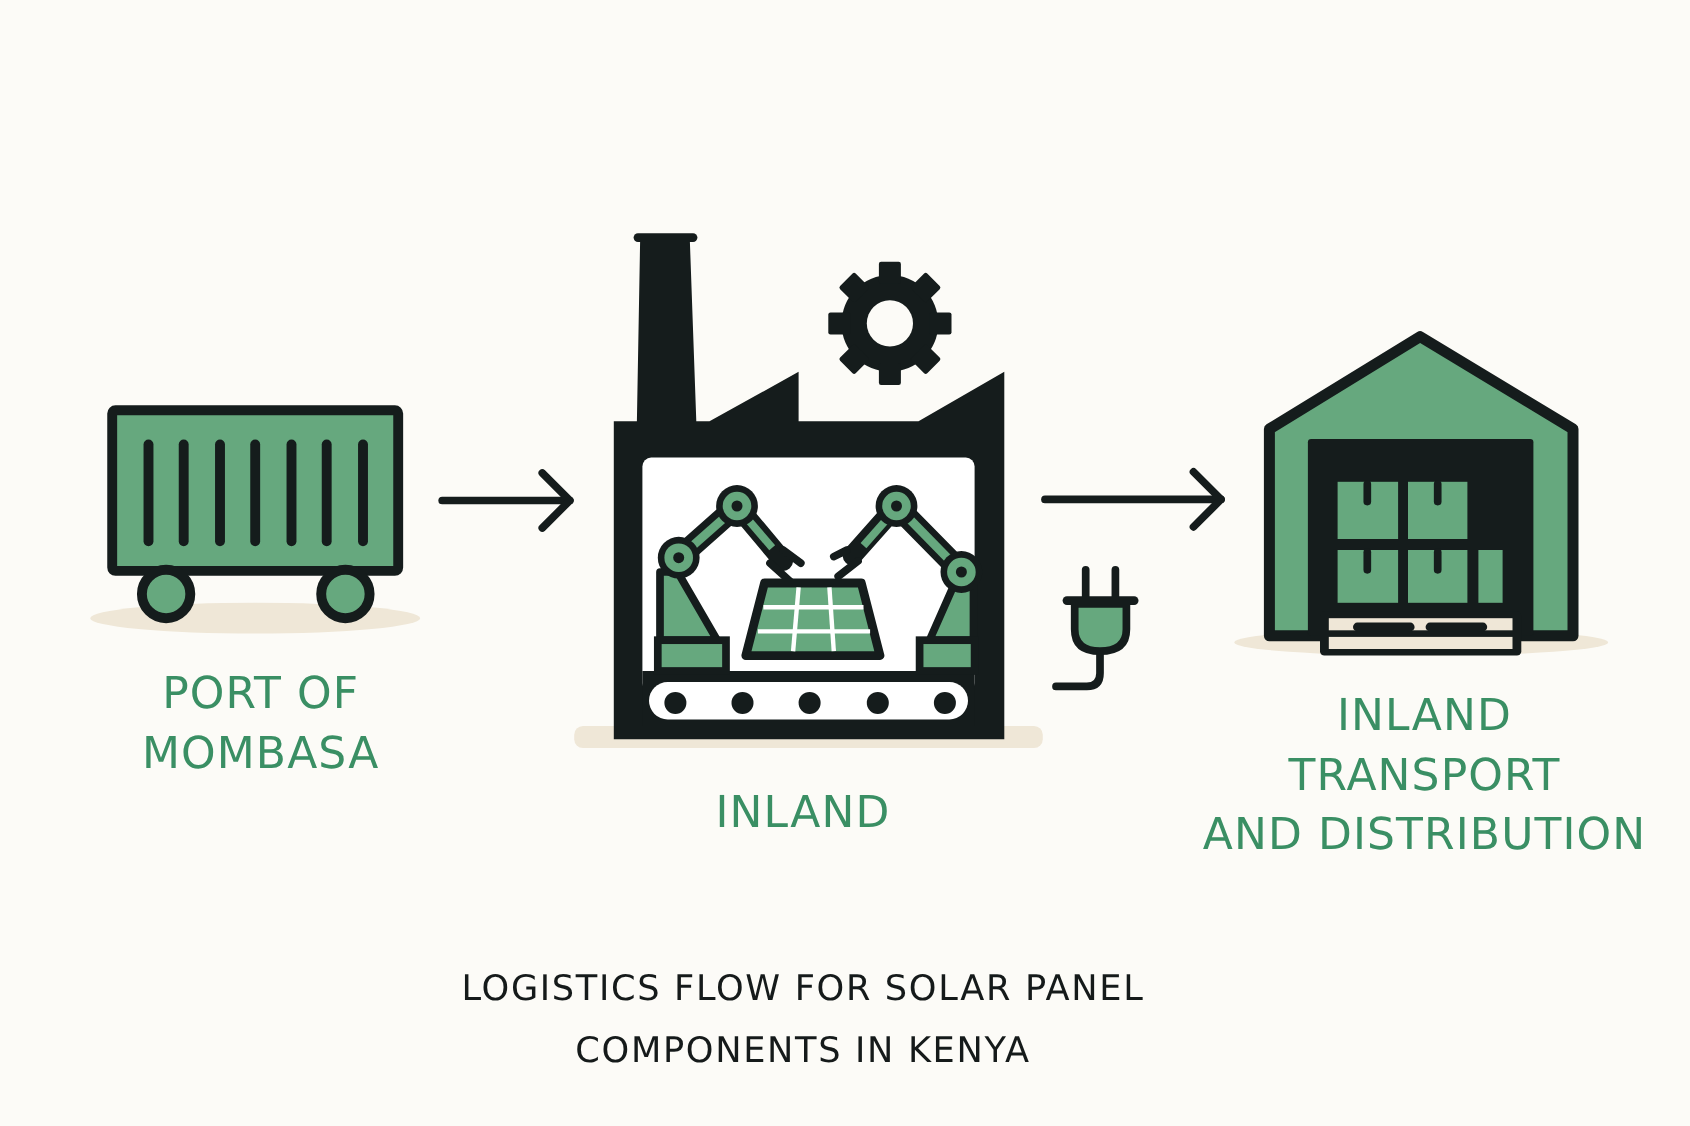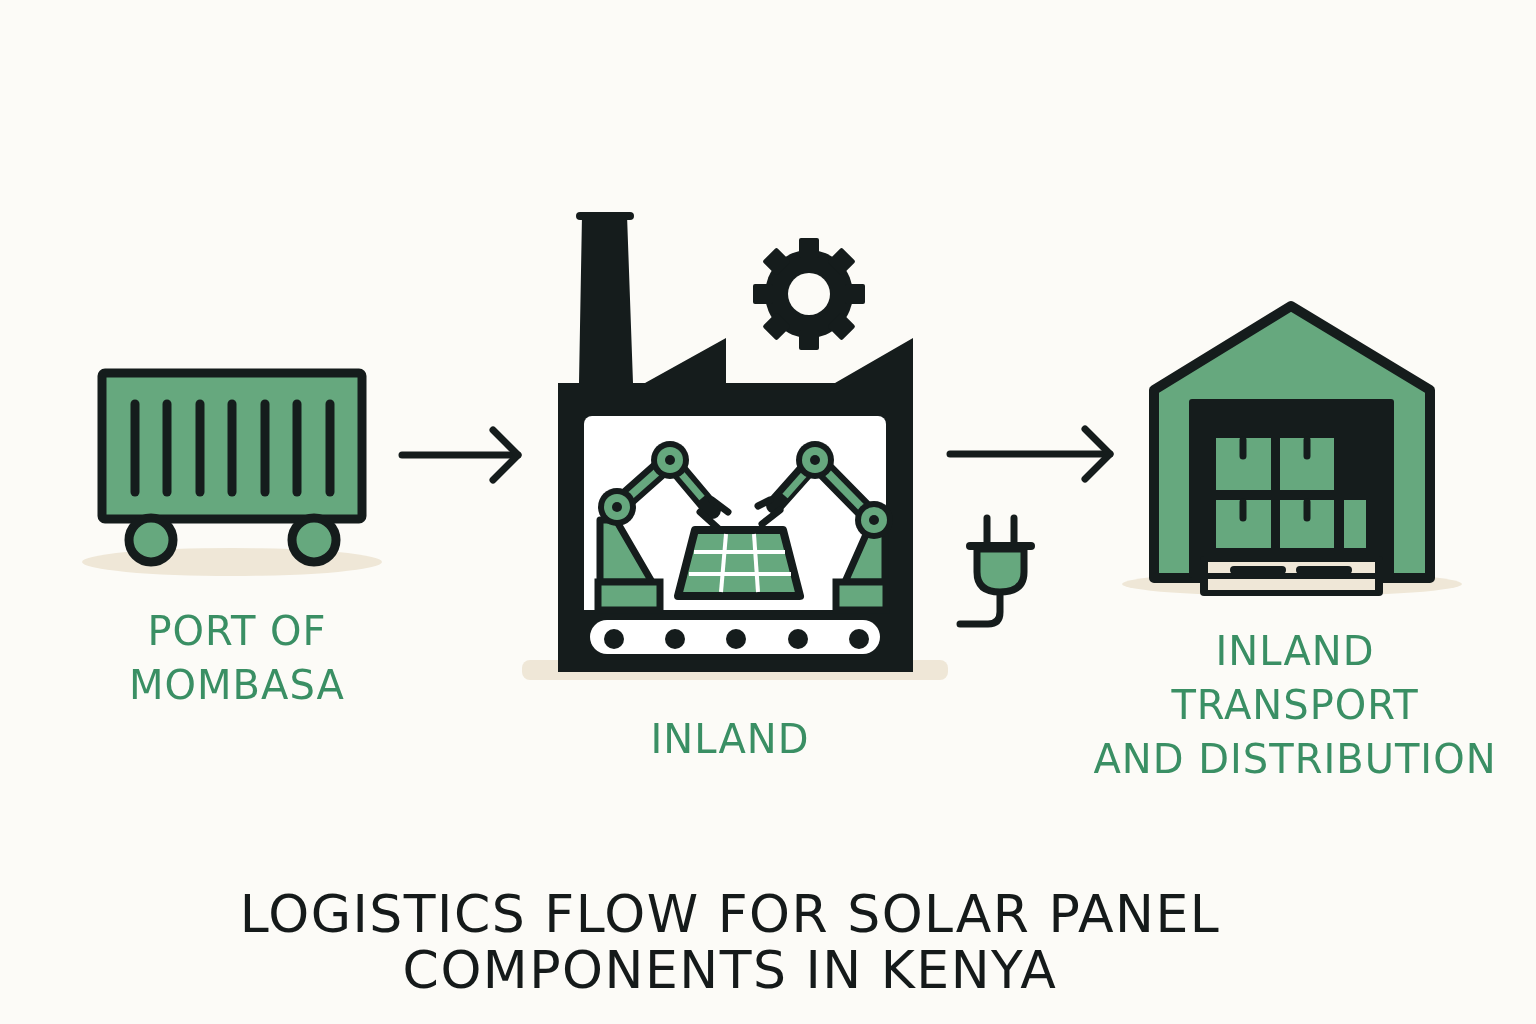--- a/index.html
+++ b/index.html
@@ -1,19 +1,19 @@
 <!DOCTYPE html>
 <html><head>
 <meta charset="utf-8">
 <style>
   html, body { margin:0; padding:0; }
   body { width:1536px; height:1024px; background:#fcfbf7; position:relative; overflow:hidden; font-family:"DejaVu Sans", sans-serif; }
   svg.art { position:absolute; left:0; top:0; }
   .label { position:absolute; color:#3a8f64; font-weight:400; font-size:40px; letter-spacing:1px; text-align:center; line-height:54px; white-space:pre-line; }
-  .title { position:absolute; left:0; width:1460px; top:870px; text-align:center; color:#151a1a; font-size:52px; font-weight:500; letter-spacing:1.5px; line-height:56px; white-space:pre-line;margin-top:16px; }
+  .title { position:absolute; left:0; width:1460px; top:870px; text-align:center; color:#151a1a; font-size:32px; font-weight:500; letter-spacing:1.5px; line-height:56px; white-space:pre-line; }
 </style>
 </head>
 <body>
 
 <svg class="art" width="1536" height="1024" viewBox="0 0 1536 1024">
 
   <ellipse cx="232" cy="562" rx="150" ry="14" fill="#efe7d7"></ellipse>
   <rect x="522" y="660" width="426" height="20" rx="8" fill="#efe7d7"></rect>
   <ellipse cx="1292" cy="584" rx="170" ry="12" fill="#efe7d7"></ellipse>
 

